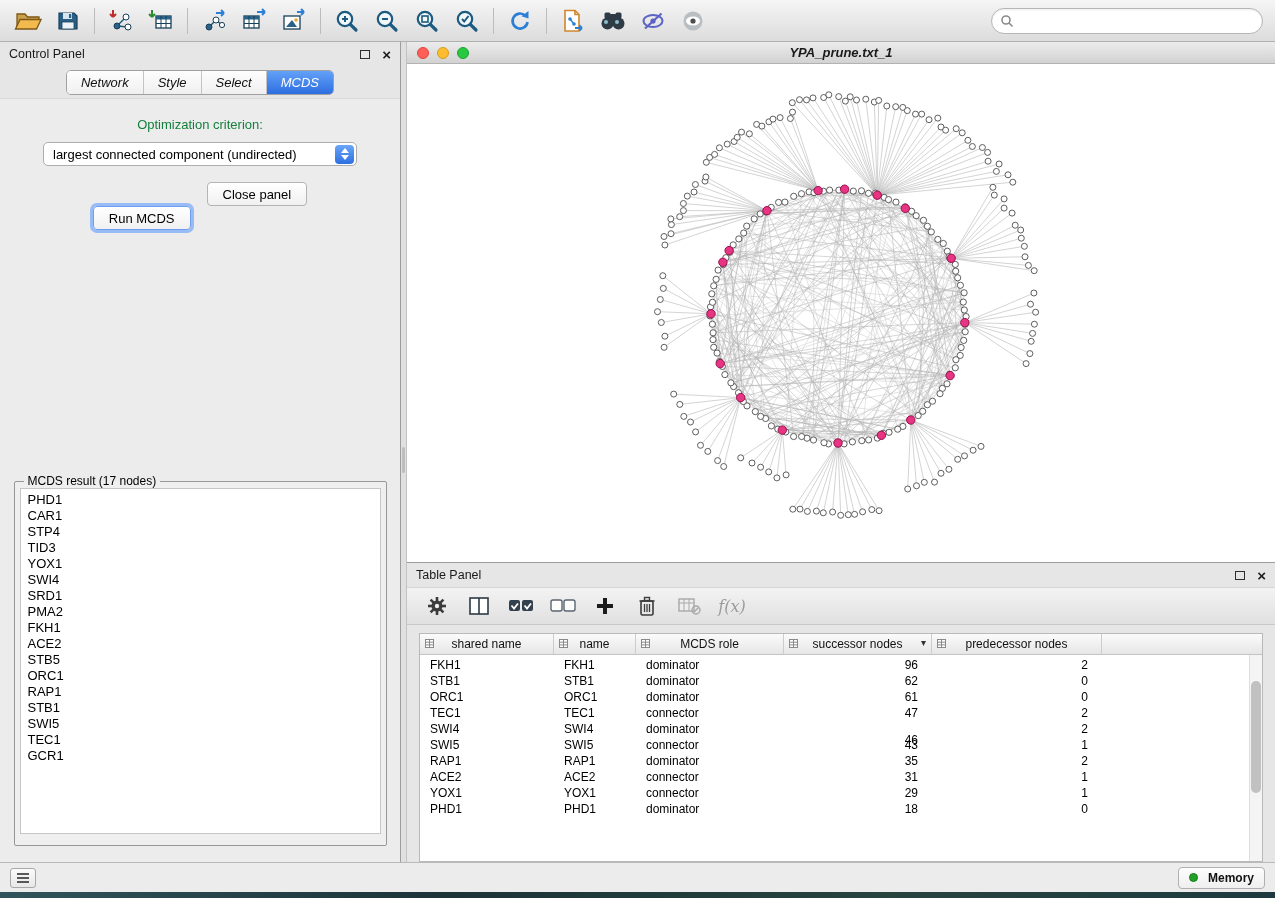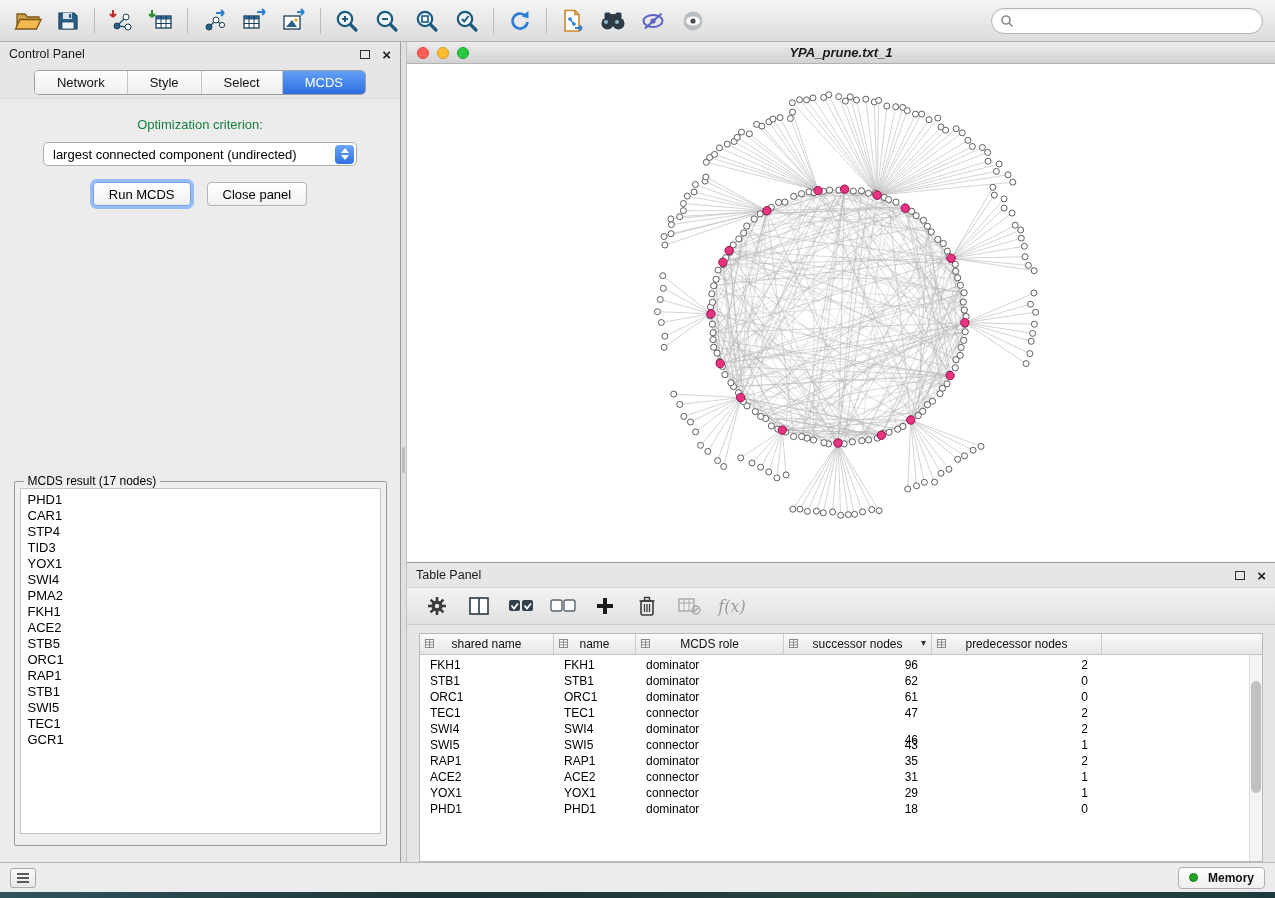--- a/index.html
+++ b/index.html
@@ -23,35 +23,35 @@
   .main{position:absolute;top:42px;left:0;right:0;bottom:36px;display:flex;}
 
   
   .control-panel{width:401px;background:#e6e6e6;border-right:1px solid #9c9c9c;display:flex;flex-direction:column;}
   .panel-titlebar{height:24px;display:flex;align-items:center;padding:0 9px;font-size:12.5px;color:#1a1a1a;flex:none;}
   .win-btns{margin-left:auto;display:flex;gap:12px;align-items:center;}
   .float-btn{width:10px;height:9px;border:1.5px solid #2d2d2d;display:inline-block;}
   .close-btn{font-size:15px;font-weight:bold;color:#1d1d1d;line-height:1;}
   .cp-tabs{height:32px;display:flex;justify-content:center;align-items:center;flex:none;}
   .seg{display:inline-flex;border:1px solid #a0a0a0;border-radius:5px;overflow:hidden;background:#fcfcfc;}
-  .seg-tab{padding:4px 22px;font-size:13px;color:#111;border-right:1px solid #c4c4c4;
-    background:linear-gradient(#fdfdfd,#f0f0f0);white-space:nowrap;}
+  .seg-tab{padding:4px 14px;font-size:13px;color:#111;border-right:1px solid #c4c4c4;
+    background:linear-gradient(#fdfdfd,#f0f0f0);white-space:nowrap;font-style:italic;}
   .seg-tab:last-child{border-right:none;}
   .seg-tab.active{background:linear-gradient(#63a1f7,#2d6ee0);color:#fff;}
   .cp-content{flex:1;display:flex;flex-direction:column;align-items:center;width:100%;
     background:#ececec;border-top:1px solid #d8d8d8;}
   .opt-label{margin-top:18px;font-size:13px;color:#15803d;}
   .cselect{margin-top:10px;width:314px;height:24px;background:#fff;border:1px solid #adadad;border-radius:5px;
     display:flex;align-items:center;padding-left:9px;font-size:13px;color:#000;}
   .sel-arrows{margin-left:auto;width:19px;height:19px;margin-right:2px;border-radius:4px;
     background:linear-gradient(#6aa6f8,#2e6fe0);display:flex;align-items:center;justify-content:center;}
   .btn-row{margin-top:16px;display:flex;gap:16px;}
   .btn{height:24px;background:linear-gradient(#ffffff,#f0f0f0);border:1px solid #b4b4b4;border-radius:4px;
     padding:0 15px;font-size:13px;color:#000;font-family:inherit;}
-  .btn.focused{box-shadow:0 0 0 3px rgba(82,148,254,.55);border-color:#6f9ef0;}
+  .btn.focused{box-shadow:0 0 0 3px rgba(82,148,254,.55);border-color:#6f9ef0;margin-top:24px;}
   .cp-spacer{flex:1;}
   fieldset.mcds{width:373px;height:372px;margin:0 auto 16px;border:1px solid #979797;border-radius:2px;
     padding:0 5px 5px;flex:none;background:#efefef;}
   fieldset.mcds legend{font-size:12px;padding:0 4px;margin-left:4px;color:#000;}
   .mcds-list{width:100%;height:346px;background:#fff;border:1px solid #c6c6c6;overflow:hidden;padding:3px 0;}
   .mcds-item{font-size:13px;line-height:16px;padding:0 7px;color:#000;}
 
   
   .splitter{width:6px;background:#e0e0e0;border-right:1px solid #c2c2c2;position:relative;}
   .grip{position:absolute;top:405px;left:1px;width:3px;height:26px;background:#bdbdbd;border-radius:2px;}
@@ -304,20 +304,21 @@
         <div class="cp-spacer"></div>
         <fieldset class="mcds">
           <legend>MCDS result (17 nodes)</legend>
           <div class="mcds-list">
               <div class="mcds-item">PHD1</div>
               <div class="mcds-item">CAR1</div>
               <div class="mcds-item">STP4</div>
               <div class="mcds-item">TID3</div>
               <div class="mcds-item">YOX1</div>
               <div class="mcds-item">SWI4</div>
+              <div class="mcds-item">SRD1</div>
               <div class="mcds-item">PMA2</div>
               <div class="mcds-item">FKH1</div>
               <div class="mcds-item">ACE2</div>
               <div class="mcds-item">STB5</div>
               <div class="mcds-item">ORC1</div>
               <div class="mcds-item">RAP1</div>
               <div class="mcds-item">STB1</div>
               <div class="mcds-item">SWI5</div>
               <div class="mcds-item">TEC1</div>
               <div class="mcds-item">GCR1</div>

